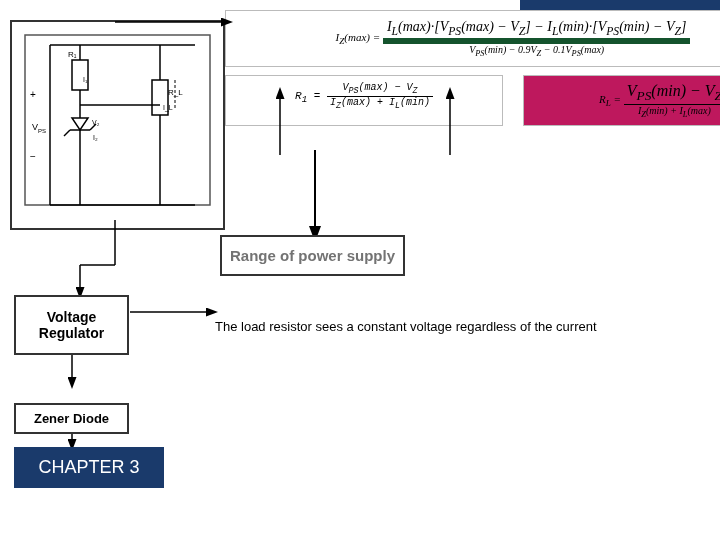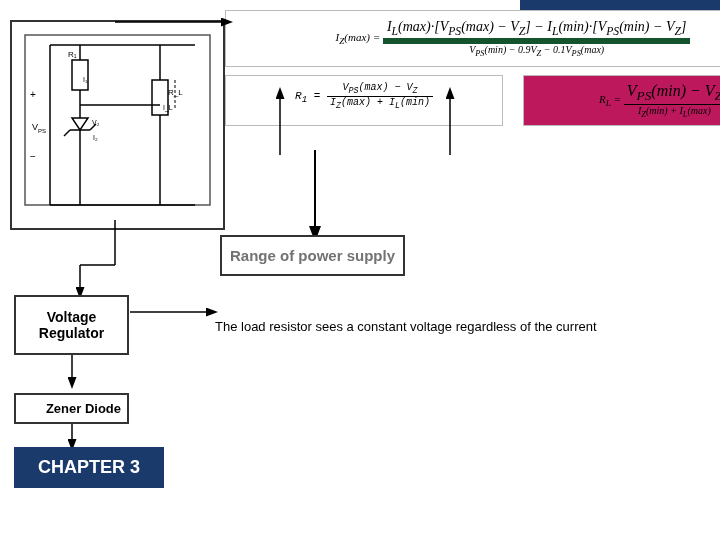--- a/index.html
+++ b/index.html
@@ -93,44 +93,44 @@
       font-size: 13px;
       color: #000;
       padding: 4px 0;
       z-index: 10;
     }
 
     
     .zener-box {
       position: absolute;
       left: 14px;
-      top: 393px;
+      top: 403px;
       width: 115px;
       border: 2px solid #333;
       background: #fff;
-      text-align: right;
+      text-align: center;
       padding: 6px 6px;
       font-size: 13px;
       font-weight: bold;
       color: #000;
       z-index: 10;
     }
 
     
     .chapter-box {
       position: absolute;
       left: 14px;
       top: 447px;
       width: 150px;
       background: #1a3a6b;
       color: #ffffff;
       text-align: center;
       padding: 10px 6px;
       font-size: 18px;
-      font-weight: bold;
+      font-weight: normal;
       z-index: 10;
     }
 
     
     .arrows-svg {
       position: absolute;
       top: 0;
       left: 0;
       width: 720px;
       height: 540px;

